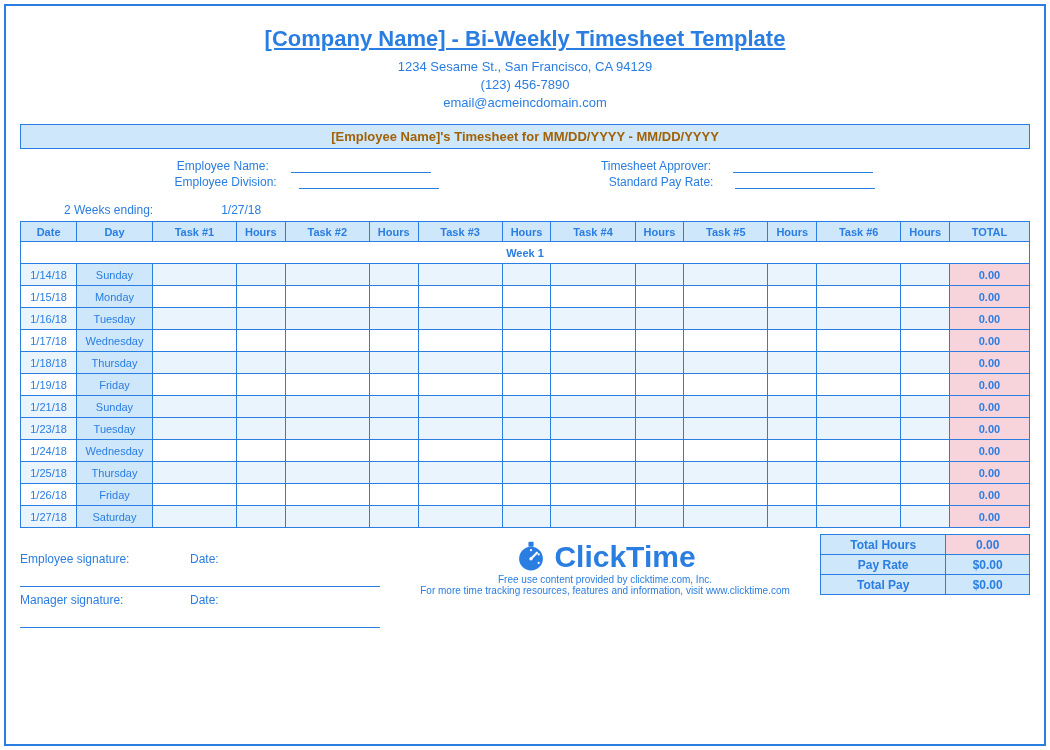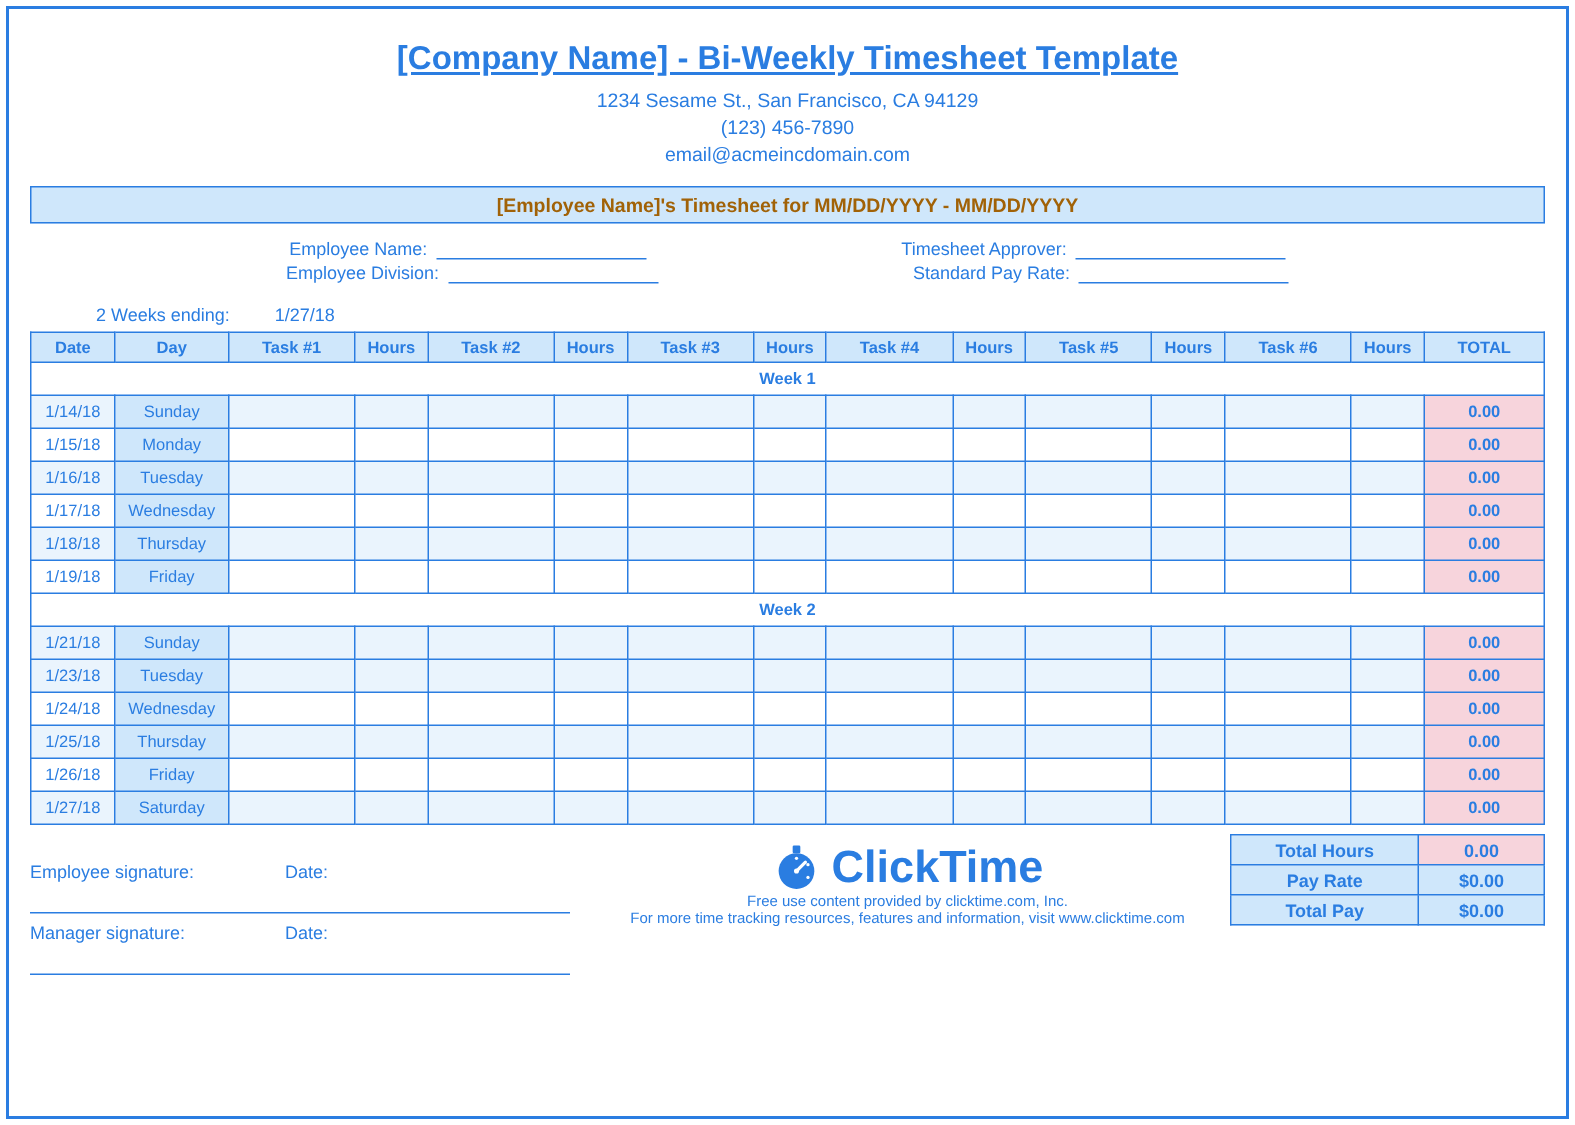--- a/index.html
+++ b/index.html
@@ -42,31 +42,31 @@
     padding: 4px 0;
   }
   .meta-row {
     display: flex;
     justify-content: center;
     gap: 170px;
     margin-top: 10px;
     color: #2a7de1;
     font-size: 12px;
   }
-  .meta-item { display: flex; align-items: flex-end; }
+  .meta-item { display: flex; align-items: flex-end; gap: 16px; }
   .meta-item .lbl { text-align: right; padding-right: 6px; }
   .uline {
     display: inline-block;
     border-bottom: 1.5px solid #2a7de1;
     min-width: 140px;
     height: 14px;
   }
   .ending-row {
     display: flex;
-    gap: 30px;
+    gap: 68px;
     color: #2a7de1;
     font-size: 12px;
     margin: 14px 0 4px 44px;
   }
   table.ts {
     border-collapse: collapse;
     width: 100%;
     table-layout: fixed;
   }
   table.ts th, table.ts td {
@@ -330,23 +330,20 @@
           <td></td>
           <td></td>
           <td></td>
           <td></td>
           <td></td>
           <td></td>
           <td></td>
           <td></td>
           <td></td>
           <td class="tot">0.00</td>
-        </tr>
-        <tr class="week-sep">
-          <td colspan="15">Week 2</td>
         </tr>
         <tr class="even">
           <td class="date">1/21/18</td>
           <td class="day">Sunday</td>
           <td></td>
           <td></td>
           <td></td>
           <td></td>
           <td></td>
           <td></td>

